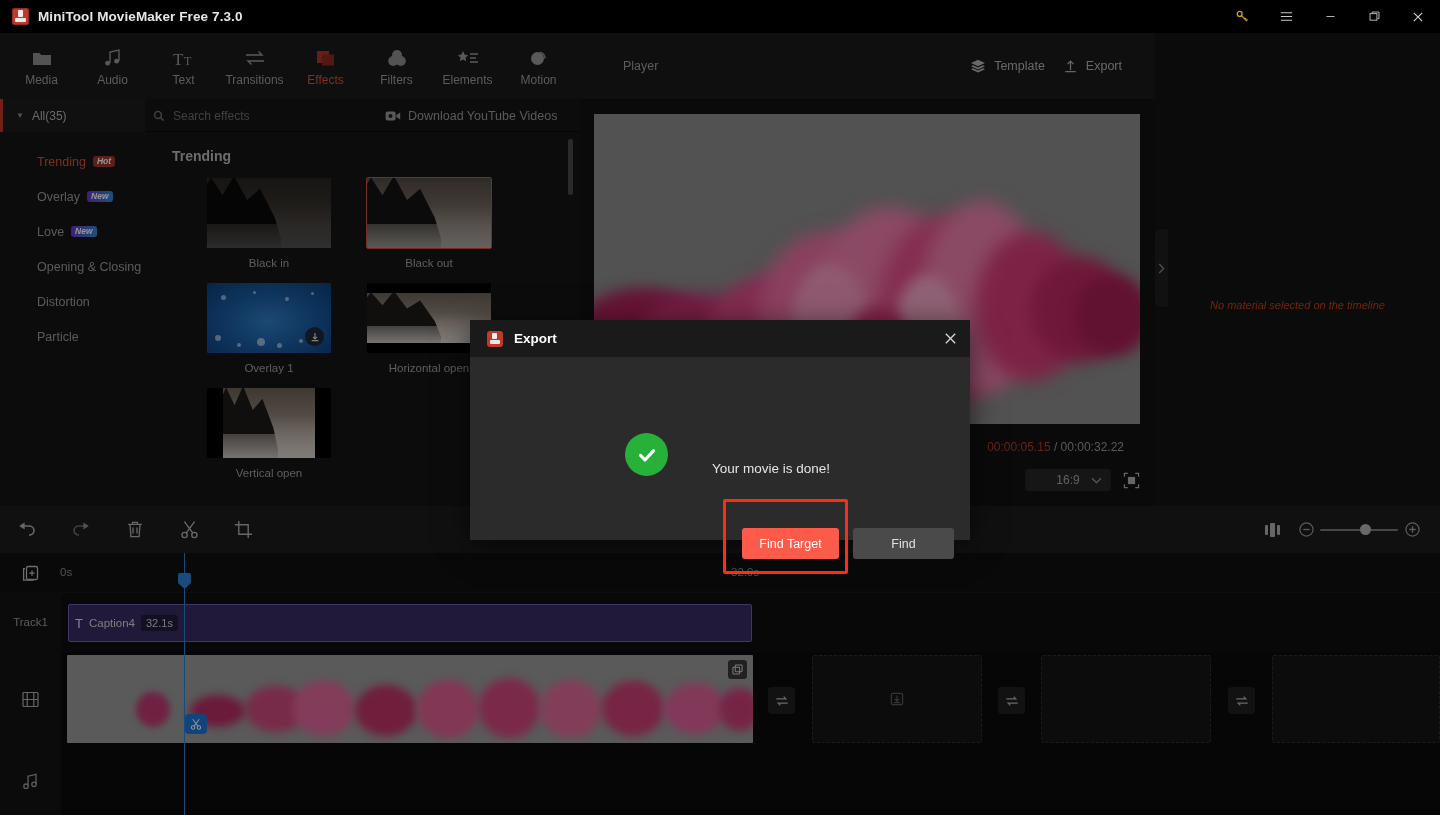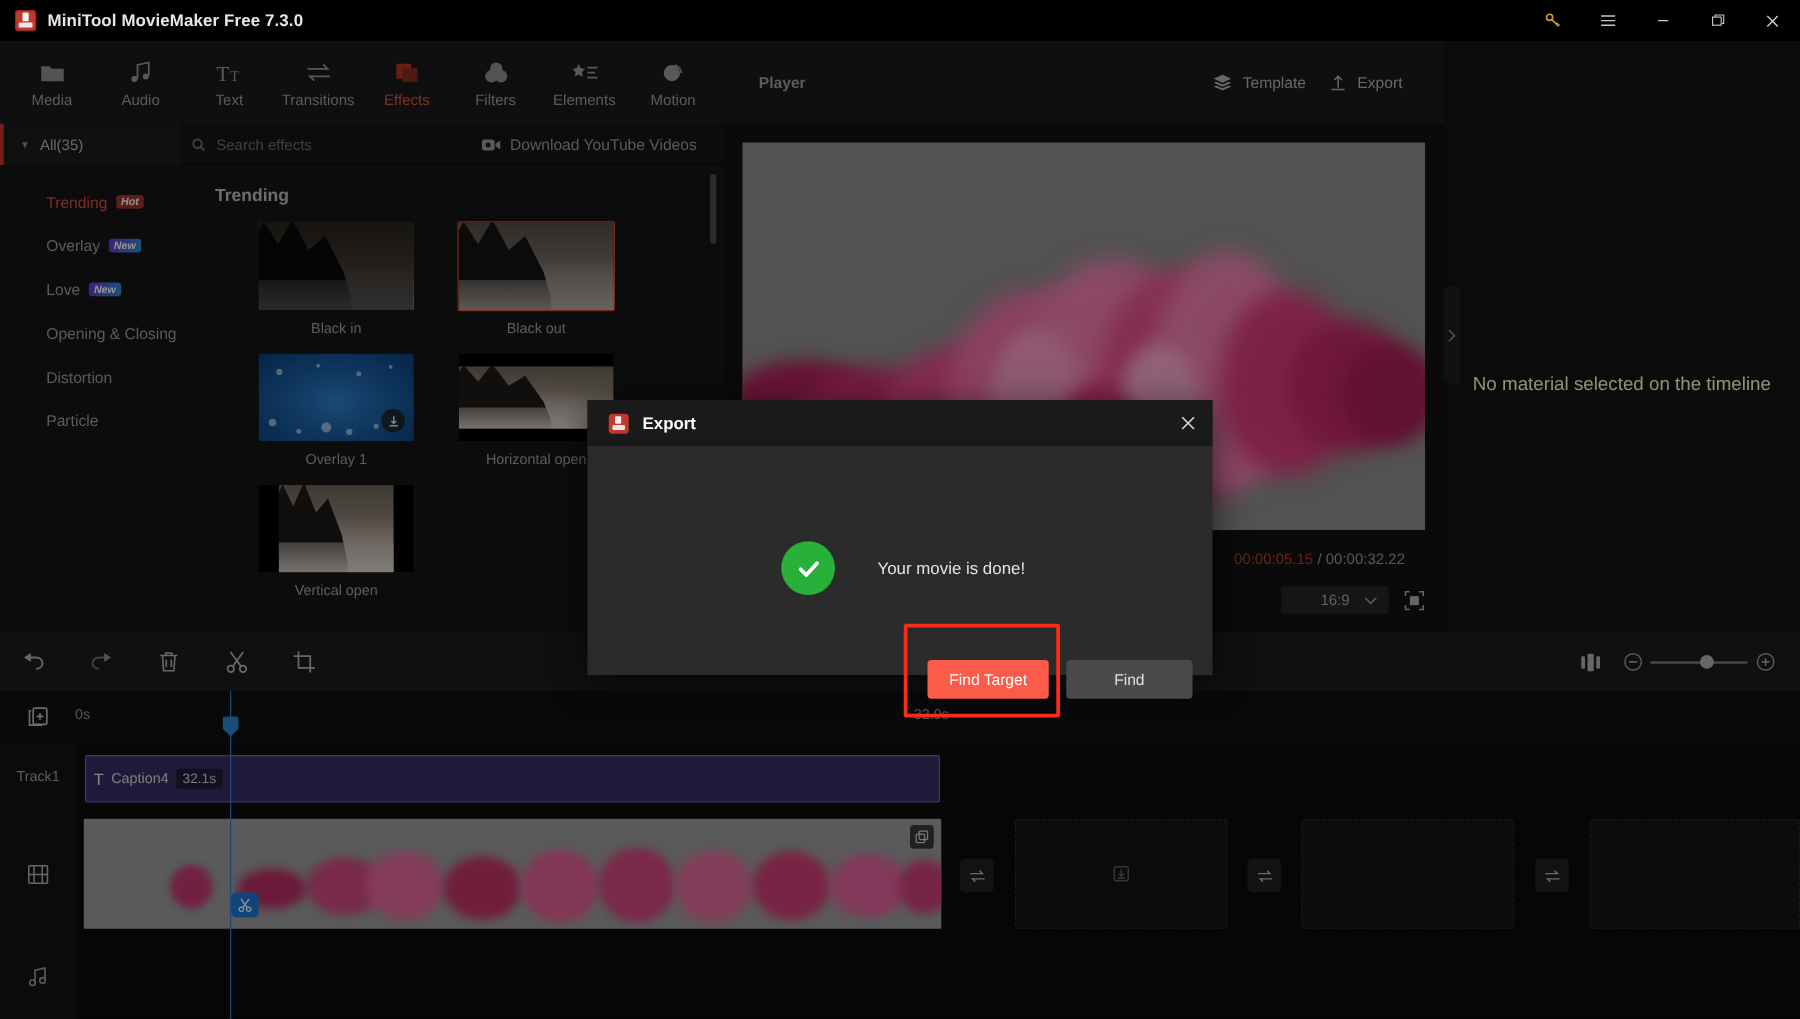--- a/index.html
+++ b/index.html
@@ -50,21 +50,21 @@
   .tool .ic { height: 22px; display: flex; align-items: flex-end; color: #9a9a9a; }
   .tool .lb { font-size: 12px; color: #9e9e9e; }
   .tool.active .lb { color: #e0523c; }
   .tool.active .ic { color: #c0392b; }
 
   
   .player-header {
     position: absolute; left: 580px; top: 33px; width: 575px; height: 66px;
     background: #1a1a1a; display: flex; align-items: center;
   }
-  .player-title { color: #9e9e9e; font-size: 12.5px; margin-left: 27px; font-weight: bold; }
+  .player-title { color: #9e9e9e; font-size: 12.5px; margin-left: 43px; }
   .ph-actions { margin-left: auto; display: flex; align-items: center; gap: 18px; margin-right: 33px; }
   .ph-btn { display: flex; align-items: center; gap: 8px; color: #b4b4b4; font-size: 12.5px; }
   .right-header-fill {
     position: absolute; left: 1155px; top: 33px; width: 285px; height: 66px;
     background: #131313;
   }
 
   
   .subbar {
     position: absolute; left: 0; top: 99px; width: 580px; height: 33px;
@@ -181,21 +181,21 @@
   .ratio-sel .chev { position: absolute; right: 9px; color: #9a9a9a; font-size: 9px; }
   .fs-btn { color: #b0b0b0; display: flex; align-items: center; }
 
   
   .right-panel {
     position: absolute; left: 1155px; top: 99px; width: 285px; height: 407px;
     background: #131313;
   }
   .rp-empty {
     position: absolute; left: 0; right: 0; top: 200px; text-align: center;
-    color: #fef9c3; font-size: 15px;
+    color: #c2410c; font-size: 11px; font-style: italic;
   }
   .collapse-tab {
     position: absolute; left: 0px; top: 130px; width: 13px; height: 78px;
     background: #1e1e1e; border-radius: 6px 0 0 6px;
     display: flex; align-items: center; justify-content: center;
     color: #8a8a8a; font-size: 10px;
   }
 
   
   .tl-toolbar {
@@ -299,21 +299,21 @@
   .modal-logo::before {
     content: ""; position: absolute; left: 5px; top: 2px; width: 5px; height: 6px;
     background: #f0f0f0; border-radius: 1px;
   }
   .modal-title { color: #fff; font-size: 13.5px; font-weight: bold; }
   .modal-x {
     margin-left: auto; width: 40px; height: 37px; display: flex; align-items: center;
     justify-content: center; color: #d8d8d8;
   }
   .modal-body { position: relative; height: 183px; }
-  .ok-row { position: absolute; left: 155px; top: 76px; display: flex; align-items: center; gap: 34px; }
+  .ok-row { position: absolute; left: 155px; top: 76px; display: flex; align-items: flex-end; gap: 44px; }
   .ok-circle {
     width: 43px; height: 43px; background: #27b03a; border-radius: 50%;
     display: flex; align-items: center; justify-content: center;
   }
   .ok-msg { color: #e4e4e4; font-size: 13.5px; }
   .highlight-box {
     position: absolute; left: 253px; top: 142px; width: 125px; height: 75px;
     border: 3px solid #fc2d17; border-radius: 2px; pointer-events: none;
   }
   .btn-find {

